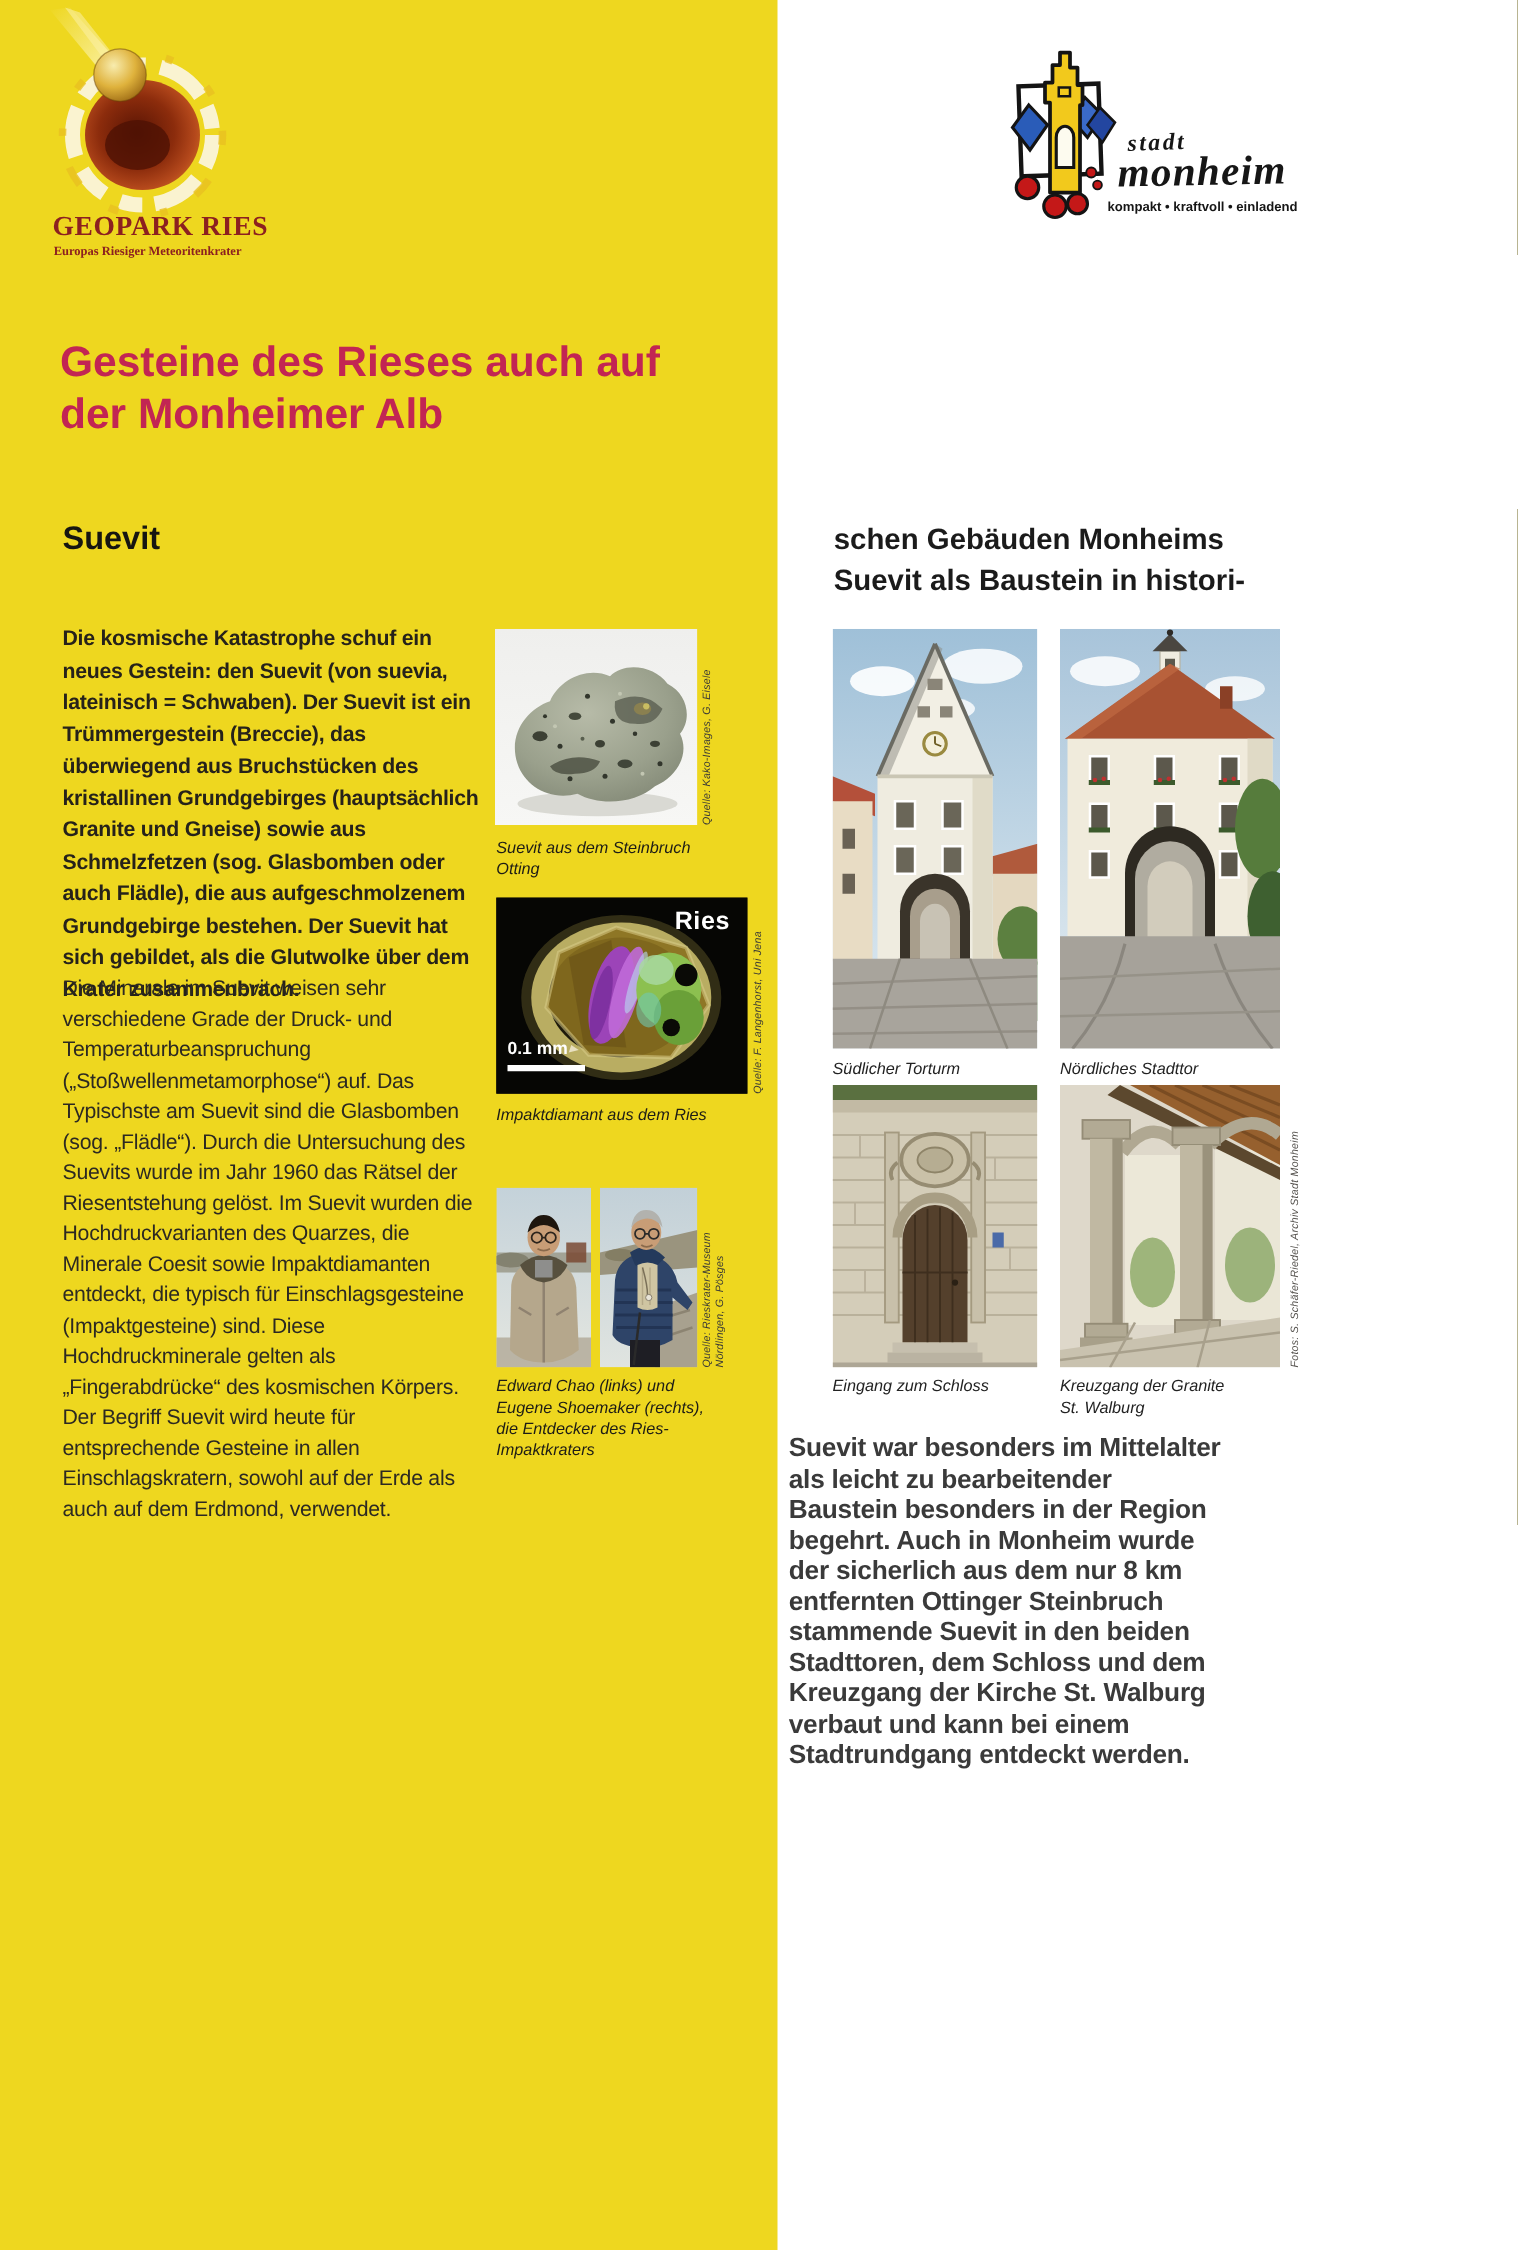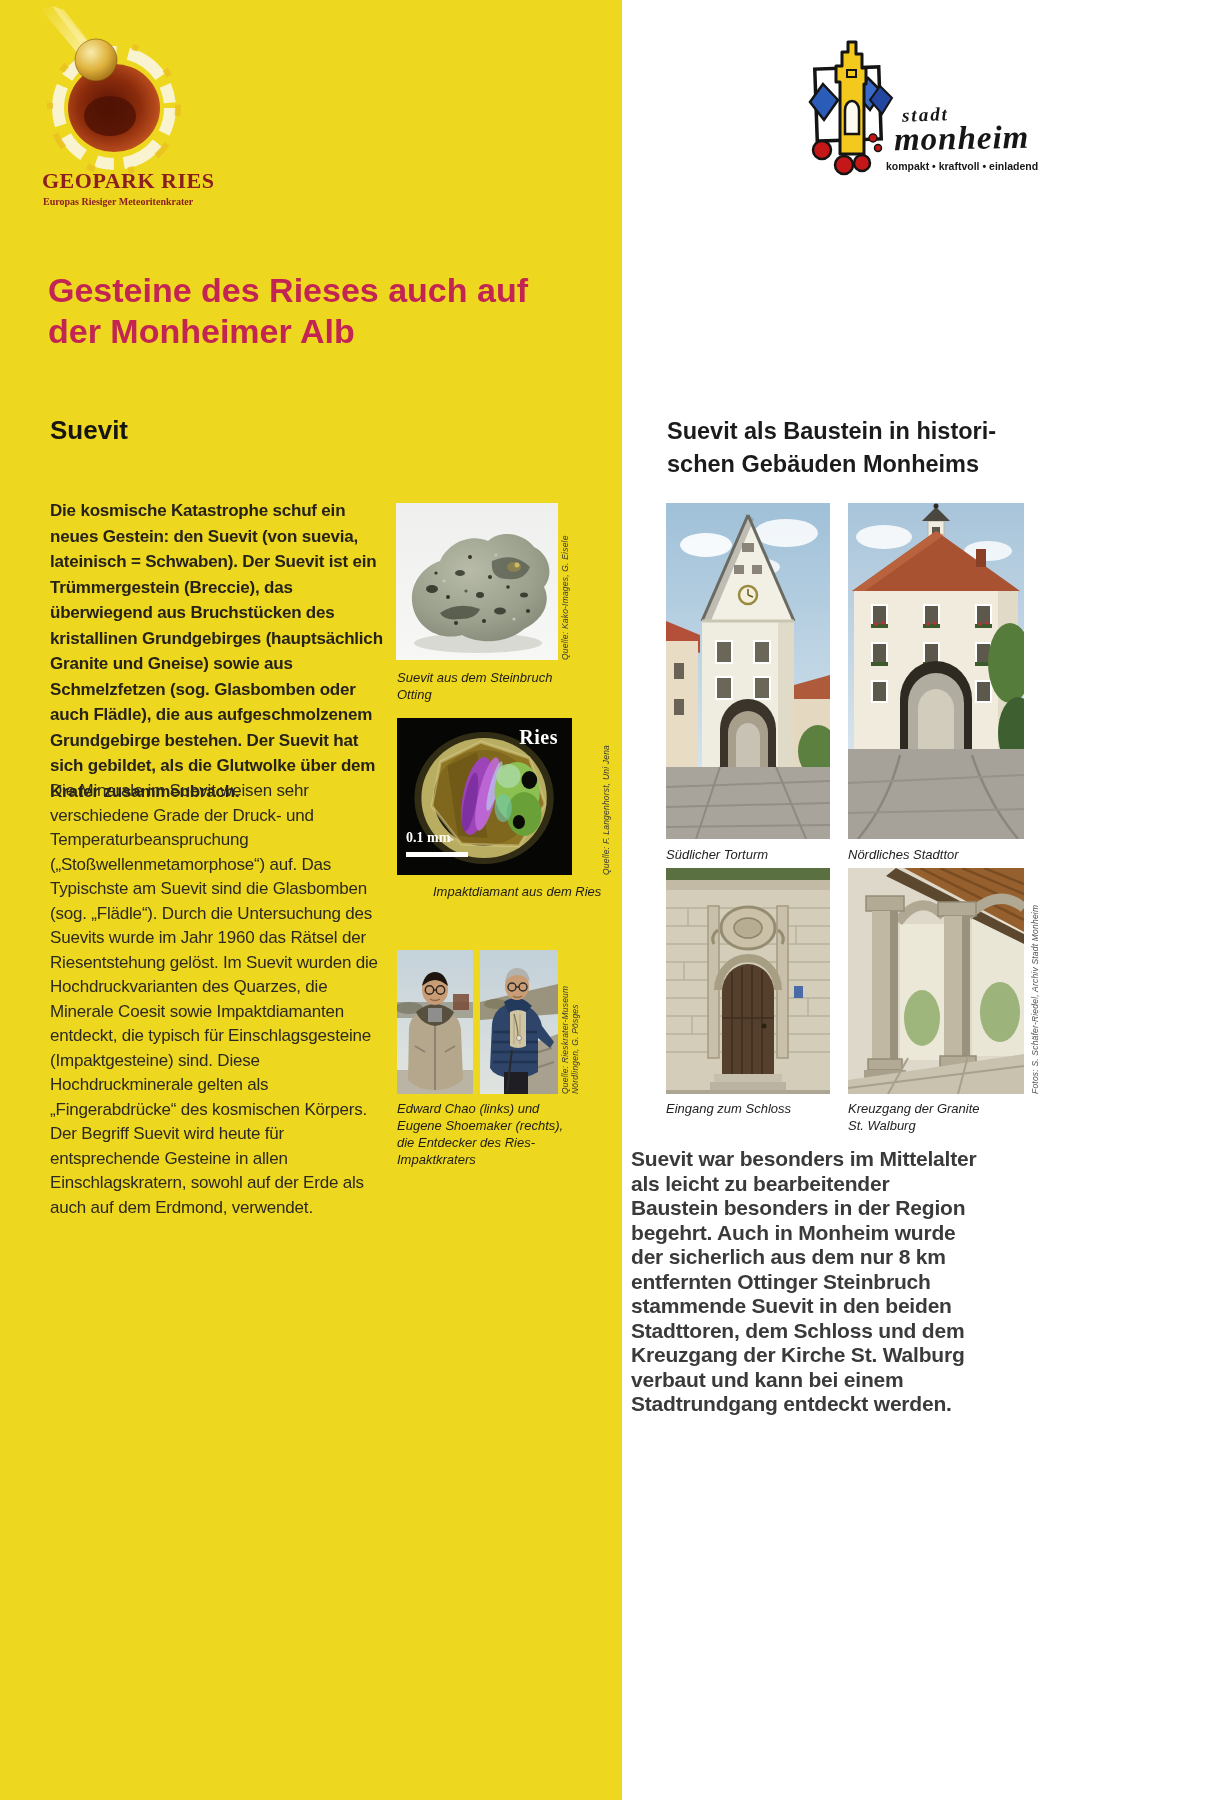--- a/index.html
+++ b/index.html
@@ -163,21 +163,21 @@
         <circle cx="40" cy="70" r="1.6" fill="#32362c"></circle>
       <circle cx="70" cy="88" r="1.6" fill="#585e4e"></circle>
         <circle cx="100" cy="52" r="1.6" fill="#c2c6b2"></circle>
       <circle cx="48" cy="78" r="1.6" fill="#c2c6b2"></circle>
         <circle cx="118" cy="116" r="1.6" fill="#c2c6b2"></circle>
     </svg>
   </div>
   <div class="vcredit" style="left:560px;top:505px;height:155px;">Quelle: Kako-Images, G. Eisele</div>
   <div class="caption" style="left:397px;top:670px;width:158px;">Suevit aus dem Steinbruch Otting</div>
 
-  <div class="fig" style="left:397px;top:718px;width:175px;height:157px;background:#050505;font-family:Liberation Serif, serif;">
+  <div class="fig" style="left:397px;top:718px;width:201px;height:157px;background:#050505;">
     <svg viewBox="0 0 201 157" preserveAspectRatio="none">
       <rect width="201" height="157" fill="#060604"></rect>
       <ellipse cx="100" cy="80" rx="80" ry="66" fill="#5c5426" opacity="0.5"></ellipse>
       <ellipse cx="100" cy="80" rx="72" ry="60" fill="#b9ad62"></ellipse>
       <ellipse cx="100" cy="80" rx="58" ry="48" fill="#1e1a0a"></ellipse>
       <polygon points="50,44 96,24 152,40 170,86 140,128 74,126 40,88" fill="#8a701f" opacity="0.9"></polygon>
       <polygon points="50,44 96,24 152,40 170,86 140,128 74,126 40,88" fill="none" stroke="#d8cc88" stroke-width="3" opacity="0.55"></polygon>
       <path d="M58,48 L92,34 L104,120 L70,118 Z" fill="#6e5618" opacity="0.8"></path>
       <ellipse cx="92" cy="78" rx="16" ry="40" transform="rotate(14 92 78)" fill="#9c44b8"></ellipse>
       <ellipse cx="104" cy="76" rx="10" ry="38" transform="rotate(16 104 76)" fill="#c06ad8" opacity="0.9"></ellipse>
@@ -189,21 +189,21 @@
       <ellipse cx="122" cy="90" rx="10" ry="14" fill="#70c8b0" opacity="0.6"></ellipse>
       <circle cx="152" cy="62" r="9" fill="#0a0a06"></circle>
       <circle cx="140" cy="104" r="7" fill="#0a0a06"></circle>
       <path d="M60,118 l6,4 -8,2 Z" fill="#e8e0c0"></path>
     </svg>
     <span class="ries-label" style="right:14px;top:8px;">Ries</span>
     <span class="scalebar-text" style="left:9px;top:112px;text-align:right;">0.1 mm</span>
     <span class="scalebar-bar" style="left:9px;top:134px;"></span>
   </div>
   <div class="vcredit" style="left:601px;top:720px;height:155px;">Quelle: F. Langenhorst, Uni Jena</div>
-  <div class="caption" style="left:397px;top:884px;width:190px;margin-left:36px;">Impaktdiamant aus dem Ries</div>
+  <div class="caption" style="left:397px;top:884px;width:190px;">Impaktdiamant aus dem Ries</div>
 
   <div class="fig" style="left:397px;top:950px;width:76px;height:144px;">
     <svg viewBox="0 0 76 144" preserveAspectRatio="none">
       <defs>
           <linearGradient id="skyC" x1="0" y1="0" x2="0" y2="1">
         <stop offset="0%" stop-color="#c4d2da"></stop>
             <stop offset="100%" stop-color="#e4e6e0"></stop>
           </linearGradient>
         </defs>
       <rect width="76" height="144" fill="url(#skyC)"></rect>
@@ -251,22 +251,22 @@
       <circle cx="32" cy="37" r="4" fill="none" stroke="#2a2a2a" stroke-width="1.4"></circle>
       <circle cx="43" cy="37" r="4" fill="none" stroke="#2a2a2a" stroke-width="1.4"></circle>
       <line x1="36" y1="37" x2="39" y2="37" stroke="#2a2a2a" stroke-width="1.4"></line>
       <path d="M33,46 q4,3 9,0" stroke="#8a6a4c" stroke-width="1.4" fill="none"></path>
     </svg>
   </div>
   <div class="vcredit" style="left:560px;top:950px;height:144px;">Quelle: Rieskrater-Museum Nördlingen, G. Pösges</div>
   <div class="caption" style="left:397px;top:1101px;width:172px;">Edward Chao (links) und Eugene Shoemaker (rechts), die Entdecker des Ries-Impaktkraters</div>
 
   <h2 class="right-heading">
+    <span style="display:block">schen Gebäuden Monheims</span>
     <span style="display:block">Suevit als Baustein in histori-</span>
-    <span style="display:block">schen Gebäuden Monheims</span>
   </h2>
 
   <div class="fig" style="left:666px;top:503px;width:164px;height:336px;">
     <svg viewBox="0 0 164 336" preserveAspectRatio="none">
       <defs>
           <linearGradient id="sky1" x1="0" y1="0" x2="0" y2="1">
         <stop offset="0%" stop-color="#9fc0d8"></stop>
             <stop offset="100%" stop-color="#e2ecf2"></stop>
           </linearGradient>
         </defs>

